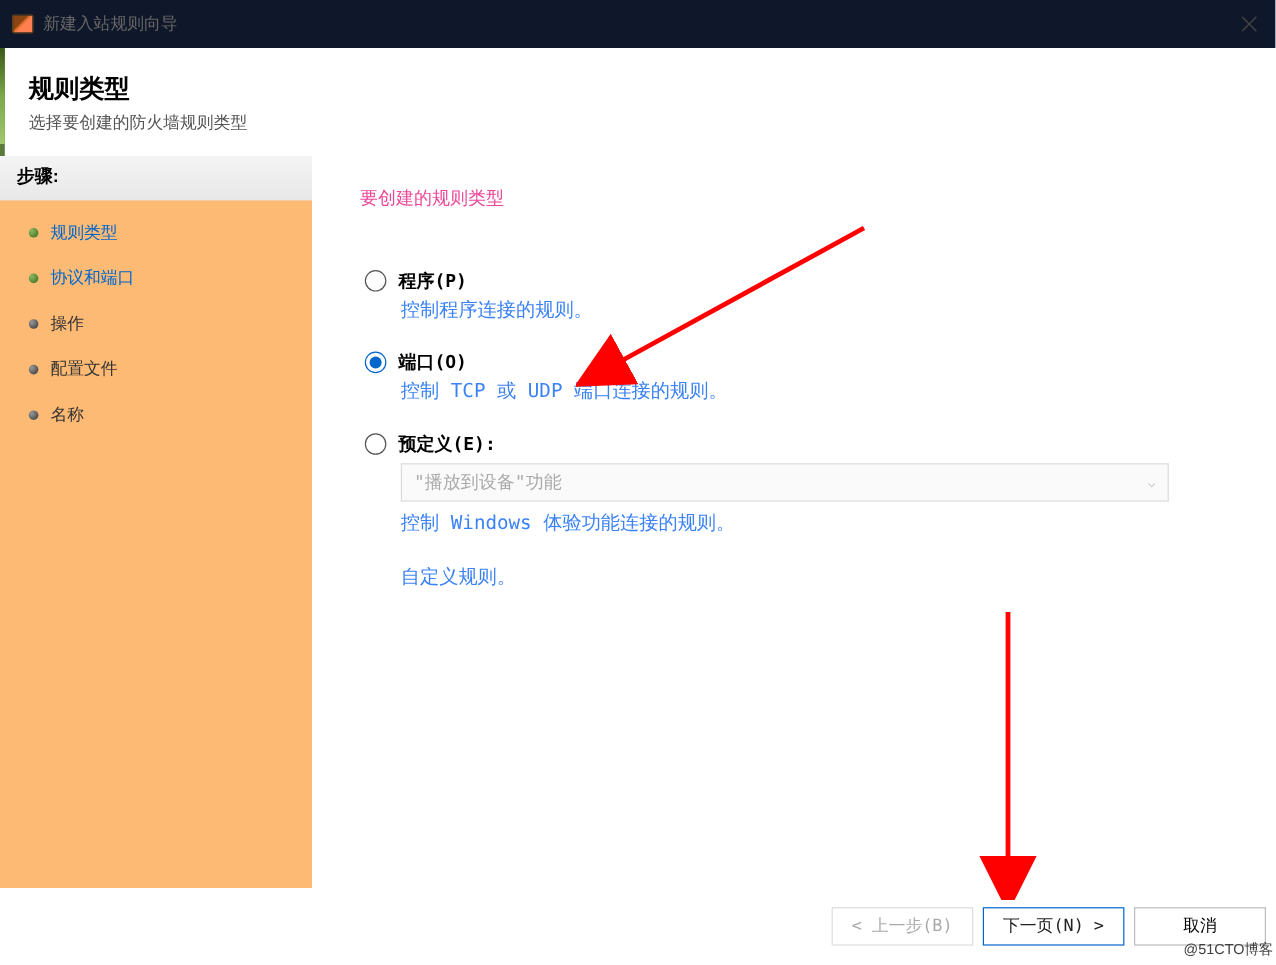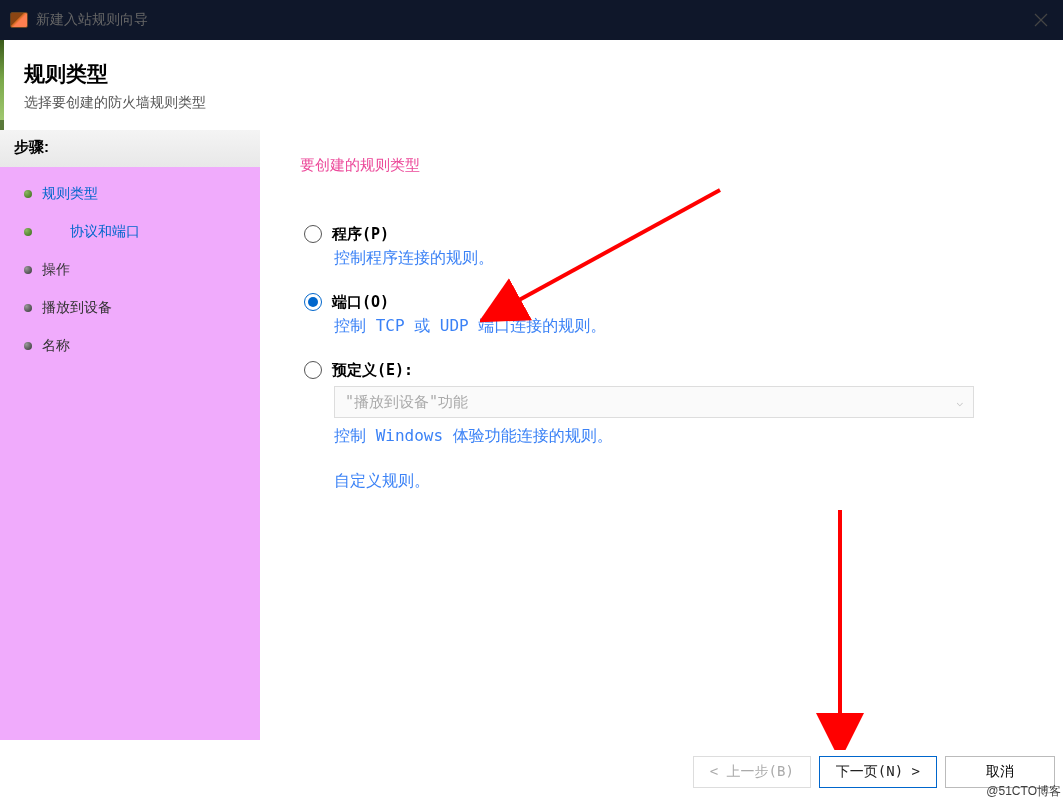--- a/index.html
+++ b/index.html
@@ -77,21 +77,21 @@
       font-size: 14px;
       color: #555;
     }
     .content-area {
       flex: 1;
       display: flex;
       background: #ffffff;
     }
     .sidebar {
       width: 260px;
-      background: #f0abfc;
+      background: #fdba74;
       padding-top: 0;
     }
     .steps-title {
       font-size: 15px;
       font-weight: bold;
       color: #000;
       padding: 8px 16px 10px 14px;
       background: linear-gradient(to bottom, #f4f4f4, #e8e8e8);
     }
     .step-list {
@@ -104,21 +104,20 @@
       color: #333;
       cursor: pointer;
       display: flex;
       align-items: center;
     }
     .step-item.link {
       color: #0066cc;
     }
     .step-item.current {
       color: #0066cc;
-      gap: 28px;
     }
     .step-bullet {
       width: 8px;
       height: 8px;
       border-radius: 50%;
       margin-right: 10px;
       background: radial-gradient(circle at 30% 30%, #8ab860, #3a6a1a);
       flex-shrink: 0;
     }
     .step-item.inactive .step-bullet {
@@ -289,21 +288,21 @@
         <li class="step-item current">
           <span class="step-bullet"></span>
           <span>协议和端口</span>
         </li>
         <li class="step-item inactive">
           <span class="step-bullet"></span>
           <span>操作</span>
         </li>
         <li class="step-item inactive">
           <span class="step-bullet"></span>
-          <span>播放到设备</span>
+          <span>配置文件</span>
         </li>
         <li class="step-item inactive">
           <span class="step-bullet"></span>
           <span>名称</span>
         </li>
       </ul>
     </div>
 
     <div class="main-panel">
       <div class="panel-title">要创建的规则类型</div>

